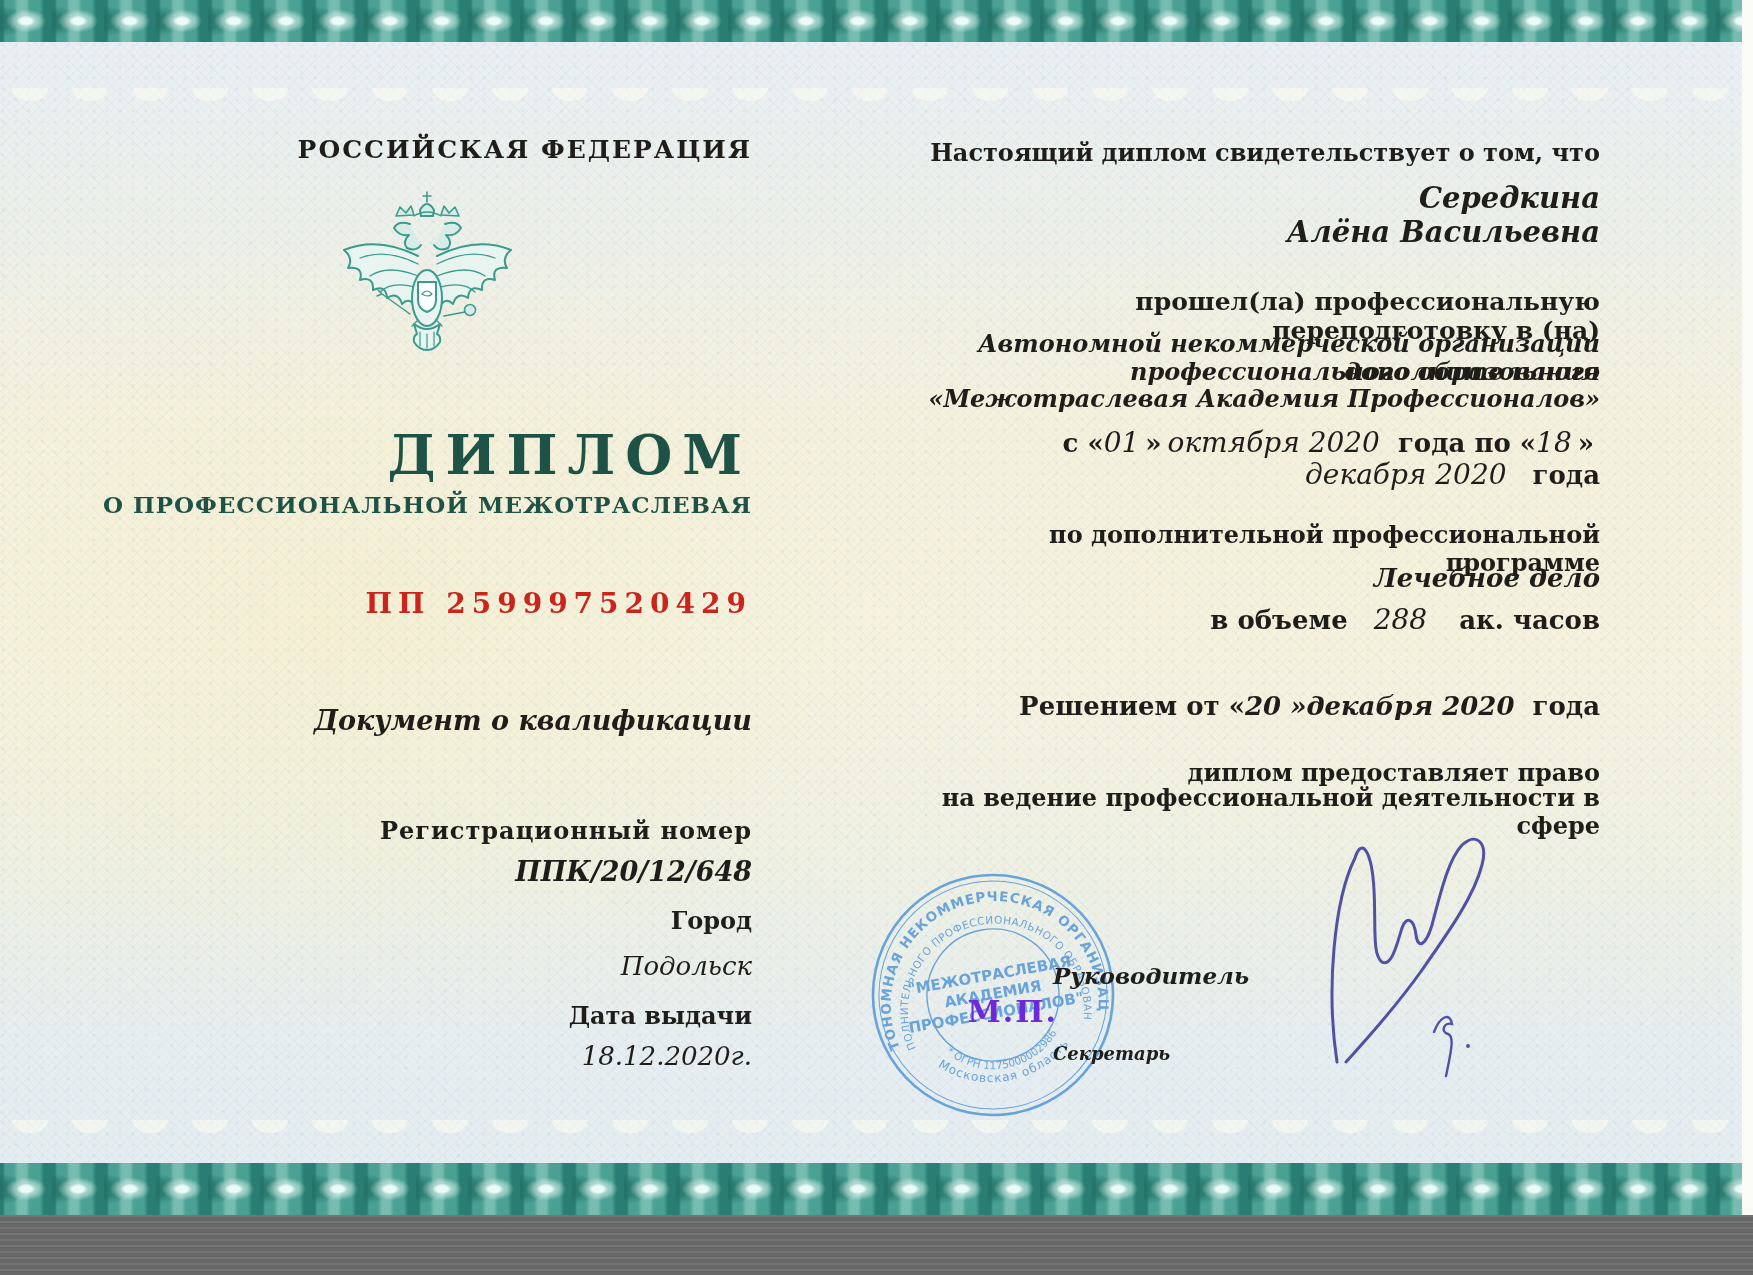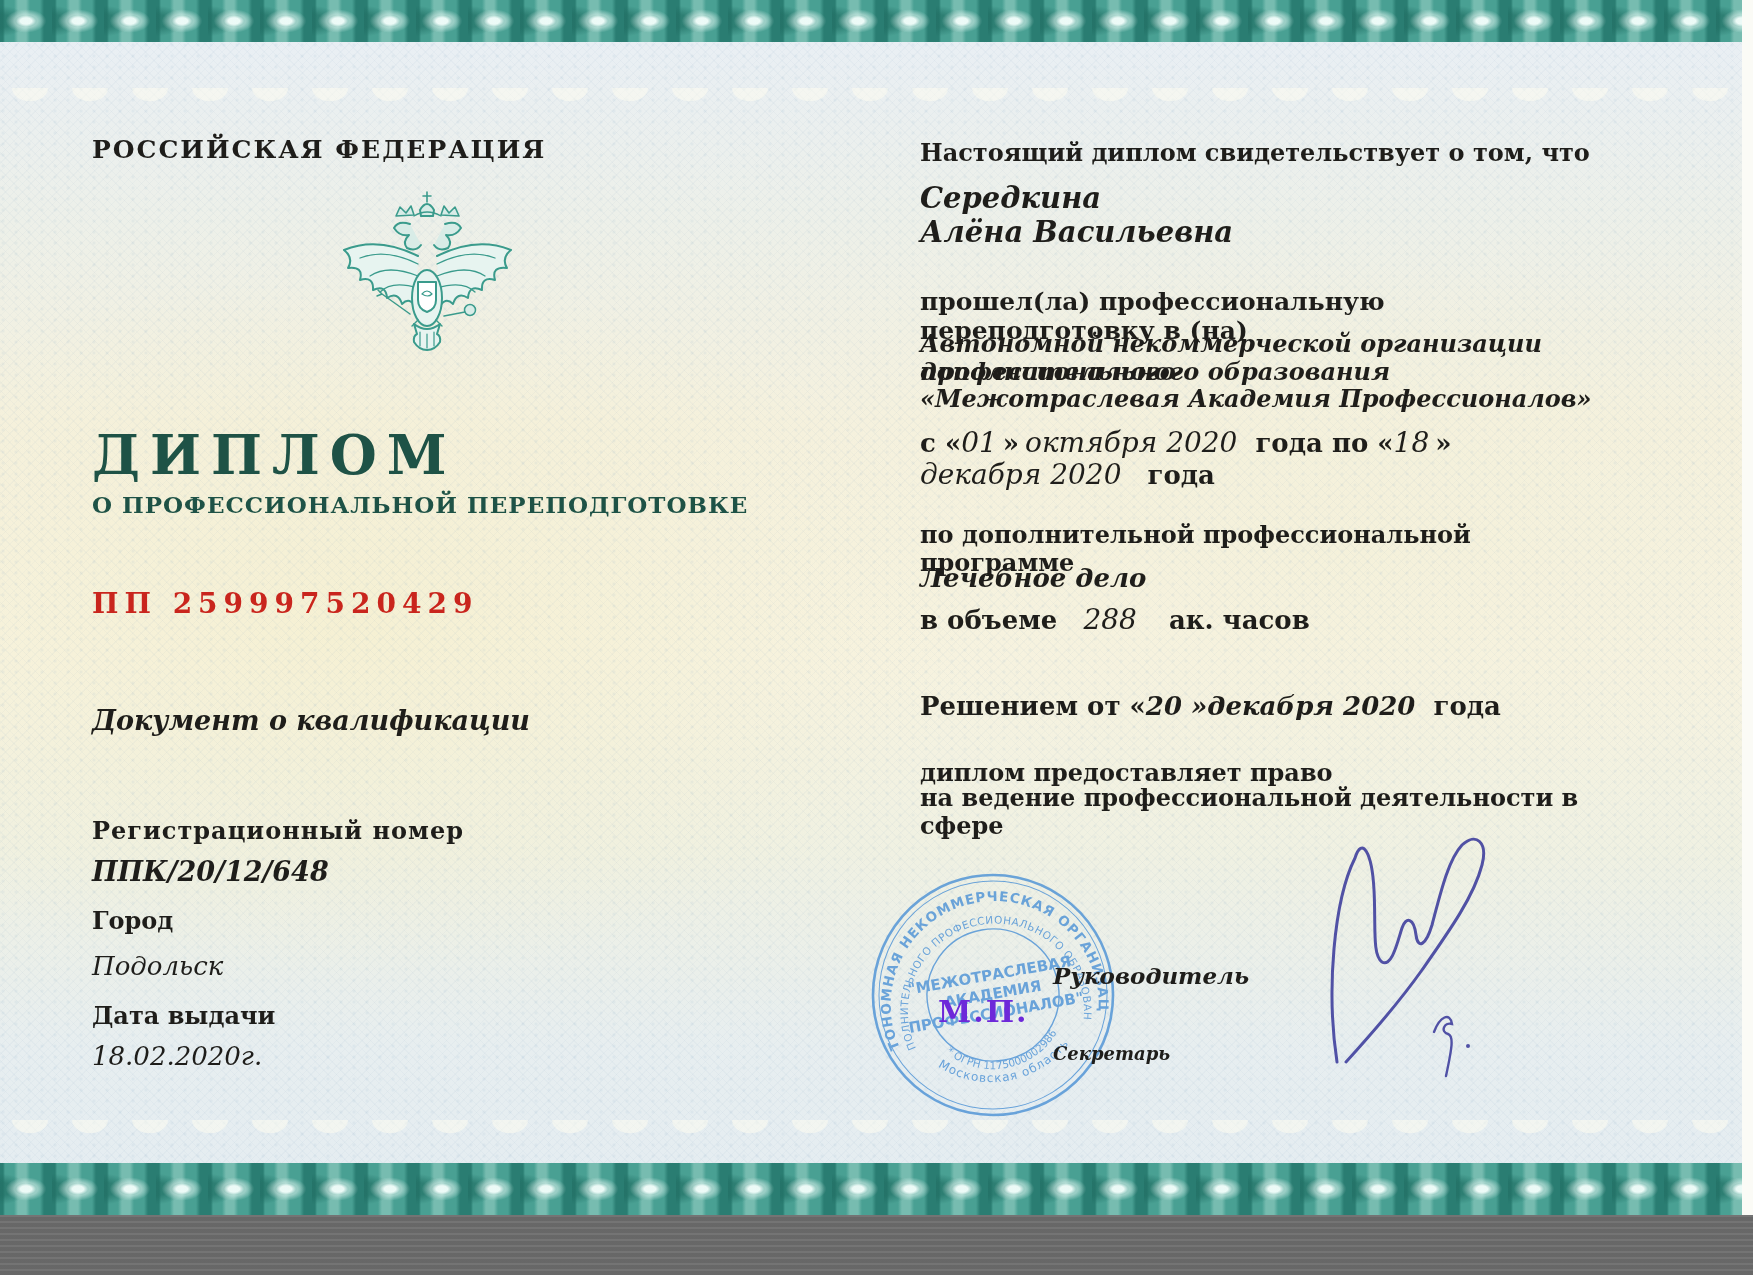--- a/index.html
+++ b/index.html
@@ -27,21 +27,21 @@
       radial-gradient(ellipse 26px 15px at 26px 50%, rgba(222,244,239,.55) 0 45%, rgba(222,244,239,0) 78%),
       radial-gradient(ellipse 40px 22px at 0px 50%, rgba(34,112,101,.7) 0 30%, rgba(34,112,101,0) 70%),
       repeating-linear-gradient(90deg,#2a7d72 0 3px,#49a093 5px 14px,#77bcb0 18px 26px,#49a093 30px 40px,#2a7d72 44px 52px);
     background-size:52px 100%,52px 100%,52px 100%,52px 100%;}
   .band-top{top:0;height:42px;}
   .band-bottom{top:1163px;height:52px;}
   .scanner-strip{position:absolute;left:0;top:1215px;width:1753px;height:60px;background:#6d6d6d;
     background-image:repeating-linear-gradient(180deg, rgba(255,255,255,.05) 0 2px, rgba(0,0,0,.05) 2px 6px);}
   .edge-strip{position:absolute;right:0;top:0;width:11px;height:1215px;background:#fbfbf6;}
   
-  .t{position:absolute;text-align:left;line-height:1.15;}
+  .t{position:absolute;text-align:right;line-height:1.15;}
   .b{font-weight:bold;} .i{font-style:italic;}
   .lc{left:92px;width:660px;}   
   .rc{left:920px;width:680px;}  
   .green{color:#1e5246;}
   .red{color:#c9251d;}
   .sp{display:inline-block;}
 </style>
 </head>
 <body>
 
@@ -91,34 +91,34 @@
       <path d="M114 130 L135 126" stroke-width="1.5"></path>
 
       <path d="M84 138 q13 10 26 0 l-3 10 q4 2 3 8 q-5 8 -13 8 q-8 0 -13 -8 q-1 -6 3 -8 z" fill="#e7f4f0"></path>
       <path d="M90 146 v14 M97 148 v14 M104 146 v14" stroke-width="1.2"></path>
 
       <path d="M88 134 l-6 6 M106 134 l6 6" stroke-width="1.4"></path>
     </g>
   </svg>
 
   <div class="t lc b green" style="top:424px;font-size:54px;letter-spacing:10px;">ДИПЛОМ</div>
-  <div class="t lc b green" style="top:492px;font-size:23px;letter-spacing:1px;">О ПРОФЕССИОНАЛЬНОЙ ПЕРЕПОДГОТОВКЕ</div>
+  <div class="t lc b green" style="top:492px;font-size:23px;letter-spacing:1px;">О ПРОФЕССИОНАЛЬНОЙ МЕЖОТРАСЛЕВАЯ</div>
 
   <div class="t lc b red" style="top:588px;font-size:28px;letter-spacing:6px;">ПП  259997520429</div>
 
   <div class="t lc b i" style="top:705px;font-size:27px;">Документ о квалификации</div>
 
   <div class="t lc b" style="top:817px;font-size:24px;letter-spacing:1px;">Регистрационный номер</div>
   <div class="t lc b i" style="top:856px;font-size:27px;">ППК/20/12/648</div>
 
   <div class="t lc b" style="top:907px;font-size:24px;">Город</div>
   <div class="t lc i" style="top:952px;font-size:26px;">Подольск</div>
 
   <div class="t lc b" style="top:1002px;font-size:24px;">Дата выдачи</div>
-  <div class="t lc i" style="top:1042px;font-size:26px;">18.02.2020г.</div>
+  <div class="t lc i" style="top:1042px;font-size:26px;">18.12.2020г.</div>
 
   <div class="t rc b" style="top:139px;font-size:24px;">Настоящий диплом свидетельствует о том, что</div>
   <div class="t rc b i" style="top:182px;font-size:29px;">Середкина</div>
   <div class="t rc b i" style="top:216px;font-size:29px;">Алёна Васильевна</div>
 
   <div class="t rc b" style="top:288px;font-size:25px;">прошел(ла) профессиональную переподготовку в (на)</div>
   <div class="t rc b i" style="top:330px;font-size:24px;">Автономной некоммерческой организации дополнительного</div>
   <div class="t rc b i" style="top:358px;font-size:24px;">профессионального образования</div>
   <div class="t rc b i" style="top:385px;font-size:24px;">«Межотраслевая Академия Профессионалов»</div>
 

